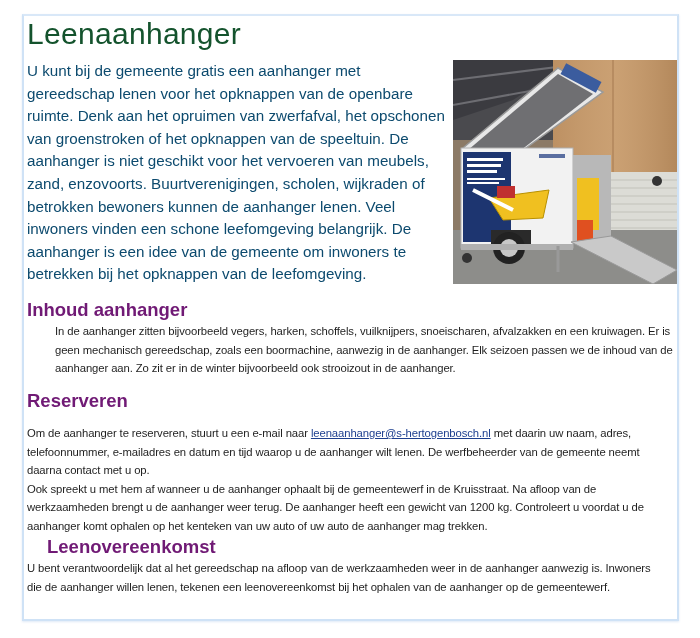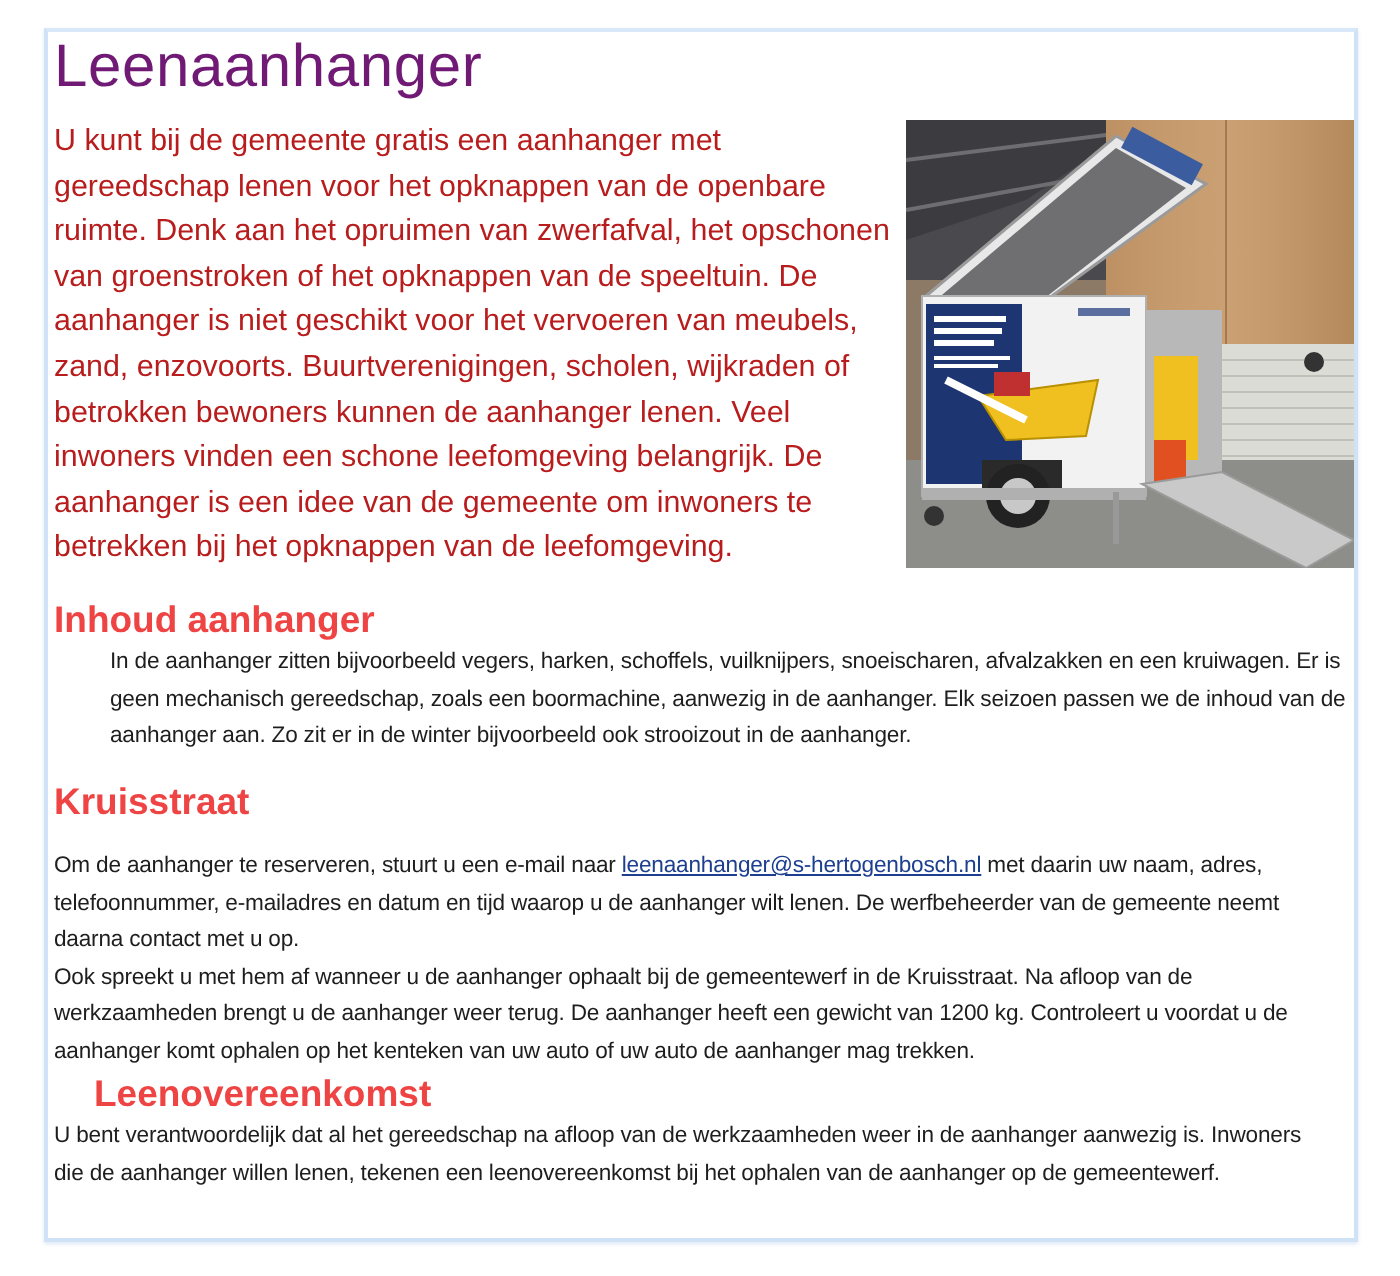--- a/index.html
+++ b/index.html
@@ -28,51 +28,51 @@
       box-shadow: 0 1px 2px rgba(160,190,225,0.35);
     }
     .page-title {
       position: absolute;
       left: 27px;
       top: 14px;
       margin: 0;
       font-size: 30px;
       line-height: 40px;
       font-weight: 500;
-      color: #701a75;
+      color: #14532d;
       letter-spacing: 0.3px;
     }
     .intro {
       position: absolute;
       left: 27px;
       top: 60px;
       width: 420px;
       margin: 0;
       font-size: 15.2px;
       line-height: 22.6px;
-      color: #b91c1c;
+      color: #0c4a6e;
     }
     .photo {
       position: absolute;
       left: 453px;
       top: 60px;
       width: 224px;
       height: 224px;
       overflow: hidden;
       background: #7a6a58;
     }
     .photo svg { display: block; }
     .section-title {
       position: absolute;
       left: 27px;
       margin: 0;
       font-size: 18.5px;
       line-height: 24px;
       font-weight: bold;
-      color: #ef4444;
+      color: #701a75;
     }
     .section-body {
       position: absolute;
       left: 27px;
       width: 640px;
       margin: 0;
       font-size: 11.3px;
       line-height: 18.6px;
       color: #1e1e1e;
       letter-spacing: -0.1px;
@@ -159,21 +159,21 @@
 
     <polygon points="118,182 158,176 224,210 200,224" fill="#c9c9c9" stroke="#9a9a9a"></polygon>
   </svg>
 </div>
 
 <h2 class="section-title" style="top:298px;">Inhoud aanhanger</h2>
 <div class="section-body" style="top:322px;margin-left:28px;">
   <p>In de aanhanger zitten bijvoorbeeld vegers, harken, schoffels, vuilknijpers, snoeischaren, afvalzakken en een kruiwagen. Er is geen mechanisch gereedschap, zoals een boormachine, aanwezig in de aanhanger. Elk seizoen passen we de inhoud van de aanhanger aan. Zo zit er in de winter bijvoorbeeld ook strooizout in de aanhanger.</p>
 </div>
 
-<h2 class="section-title" style="top:389px;">Kruisstraat</h2>
+<h2 class="section-title" style="top:389px;">Reserveren</h2>
 <div class="section-body" style="top:424px;">
   <p><span>Om de aanhanger te reserveren, stuurt u een e-mail naar </span><a class="email-link">leenaanhanger@s-hertogenbosch.nl</a><span> met daarin uw naam, adres, telefoonnummer, e-mailadres en datum en tijd waarop u de aanhanger wilt lenen. De werfbeheerder van de gemeente neemt daarna contact met u op.</span></p>
   <p>Ook spreekt u met hem af wanneer u de aanhanger ophaalt bij de gemeentewerf in de Kruisstraat. Na afloop van de werkzaamheden brengt u de aanhanger weer terug. De aanhanger heeft een gewicht van 1200 kg. Controleert u voordat u de aanhanger komt ophalen op het kenteken van uw auto of uw auto de aanhanger mag trekken.</p>
 </div>
 
 <h2 class="section-title" style="top:535px;margin-left:20px;">Leenovereenkomst</h2>
 <div class="section-body" style="top:559px;">
   <p>U bent verantwoordelijk dat al het gereedschap na afloop van de werkzaamheden weer in de aanhanger aanwezig is. Inwoners die de aanhanger willen lenen, tekenen een leenovereenkomst bij het ophalen van de aanhanger op de gemeentewerf.</p>
 </div>
 

